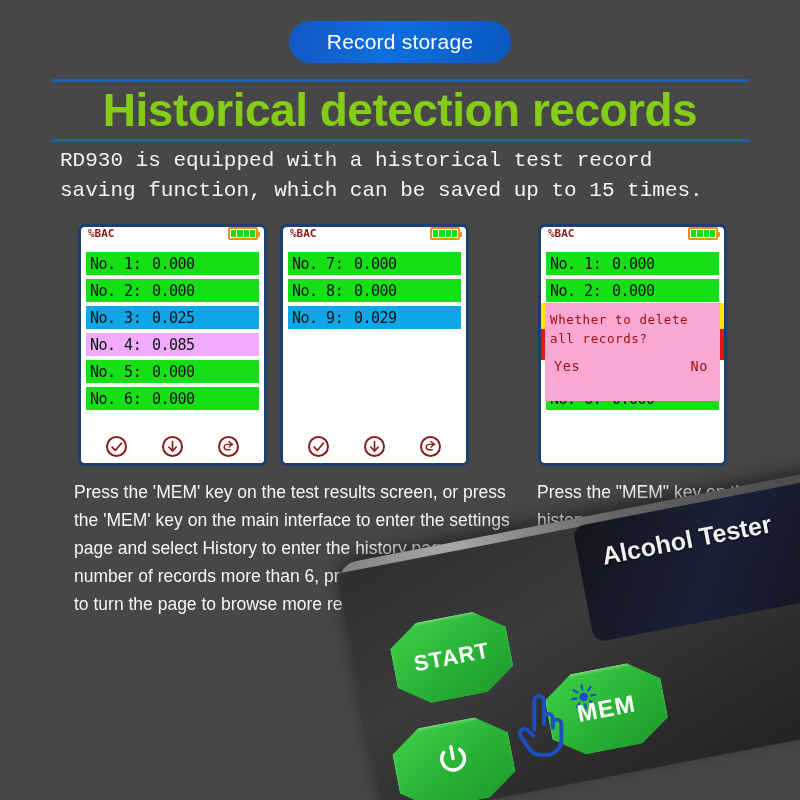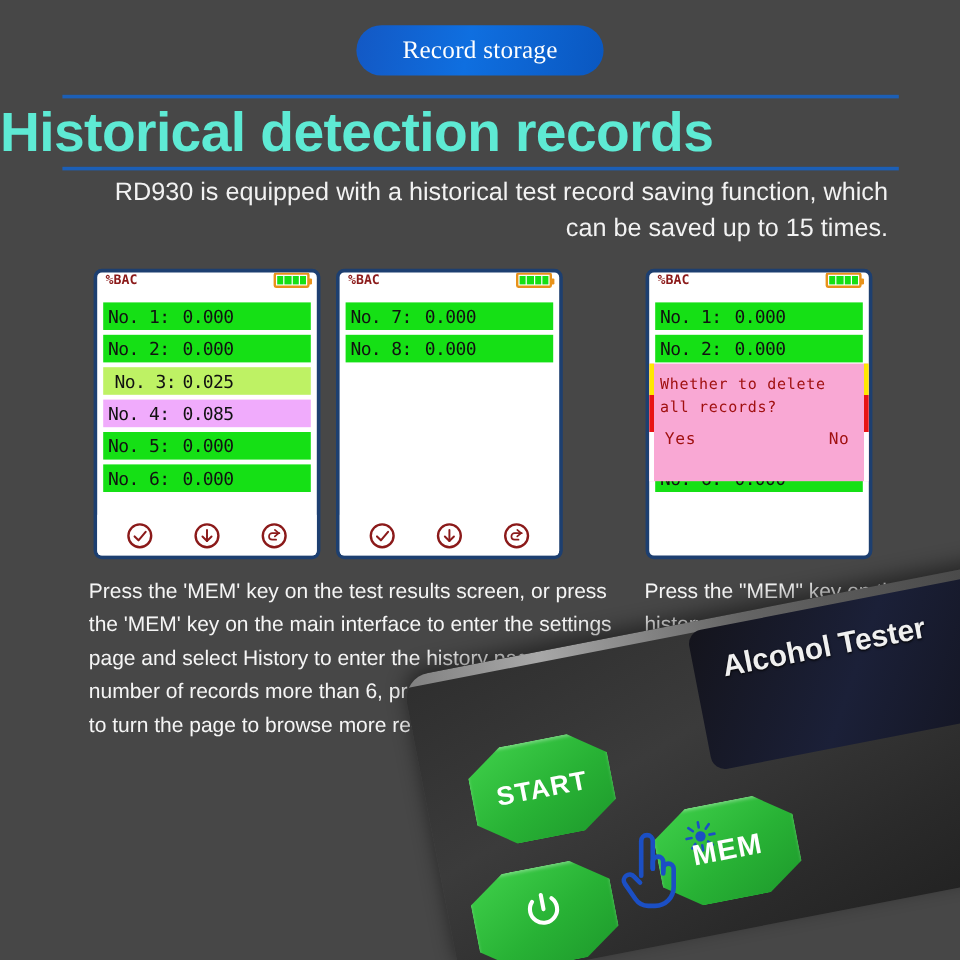--- a/index.html
+++ b/index.html
@@ -6,21 +6,21 @@
   html, body { width: 800px; height: 800px; }
   body {
     background: #474747;
     font-family: "Liberation Sans", sans-serif;
     position: relative;
     overflow: hidden;
     color: #ffffff;
   }
 
   
-  .badge-wrap { width: 100%; display: flex; justify-content: center; padding-top: 21px; font-family: Liberation Serif, serif; }
+  .badge-wrap { width: 100%; display: flex; justify-content: center; padding-top: 21px; }
   .badge {
     background: linear-gradient(100deg, #1358c4 0%, #0f6fe0 45%, #0a57c0 100%);
     color: #ffffff;
     font-size: 21px;
     letter-spacing: .2px;
     padding: 10px 38px 11px 38px;
     border-radius: 22px;
     line-height: 1;
   }
 
@@ -28,36 +28,37 @@
     position: absolute;
     left: 52px; width: 697px; height: 3px;
     background: #1c5fb6;
   }
   .rule.top { top: 79px; }
   .rule.bottom { top: 139px; }
 
   .page-title {
     position: absolute;
     top: 84px; left: 0; width: 100%;
-    text-align: left;
+    text-align: center;
     font-size: 46px;
     font-weight: bold;
-    color: #5eead4;
+    color: #84cc16;
     letter-spacing: -.5px;
     line-height: 52px;
   }
 
   .subtitle {
     position: absolute;
     top: 146px; left: 0; width: 100%;
-    text-align: right;
+    text-align: left;
     font-size: 21px;
     line-height: 30px;
     color: #f2f2f2;
     padding: 0 60px;
+    font-family: Liberation Mono, monospace;
   }
 
   
   .screen {
     position: absolute;
     background: #ffffff;
     border: 3px solid #1d3f70;
     border-radius: 7px;
     overflow: hidden;
     font-family: "DejaVu Sans Mono", monospace;
@@ -91,21 +92,21 @@
     height: 23px;
     display: flex; align-items: center;
     font-size: 15px;
     color: #111111;
     padding-left: 4px;
     letter-spacing: -0.5px;
   }
   .row .idx { width: 62px; }
   .row .val { }
   .row.green  { background: #15e015; }
-  .row.yellow { background: #bef264; text-align: center; }
+  .row.yellow { background: #0ea5e9; }
   .row.red    { background: #f0abfc; }
 
   .navbar {
     position: absolute; bottom: 0; left: 0; width: 100%;
     height: 34px;
     display: flex; align-items: center; justify-content: space-around;
     padding: 0 8px;
     background: #ffffff;
   }
   .navicon {
@@ -286,20 +287,24 @@
       </span>
   </div>
   <div class="rows">
     <div class="row green">
       <span class="idx">No. 7:</span>
       <span class="val">0.000</span>
     </div>
     <div class="row green">
       <span class="idx">No. 8:</span>
       <span class="val">0.000</span>
+    </div>
+    <div class="row yellow">
+      <span class="idx">No. 9:</span>
+      <span class="val">0.029</span>
     </div>
   </div>
   <div class="navbar">
     <span class="navicon">
       <svg width="13" height="13" viewBox="0 0 24 24" fill="none" stroke="currentColor" stroke-width="3.2" stroke-linecap="round" stroke-linejoin="round">
           <polyline points="4,13 10,19 21,6"></polyline>
         </svg>
     </span>
     <span class="navicon">
       <svg width="13" height="13" viewBox="0 0 24 24" fill="none" stroke="currentColor" stroke-width="3" stroke-linecap="round" stroke-linejoin="round">

